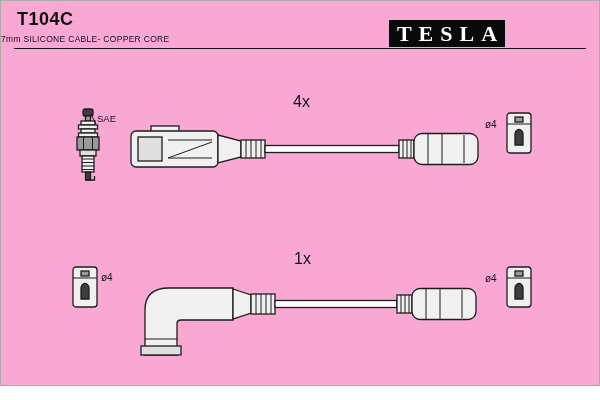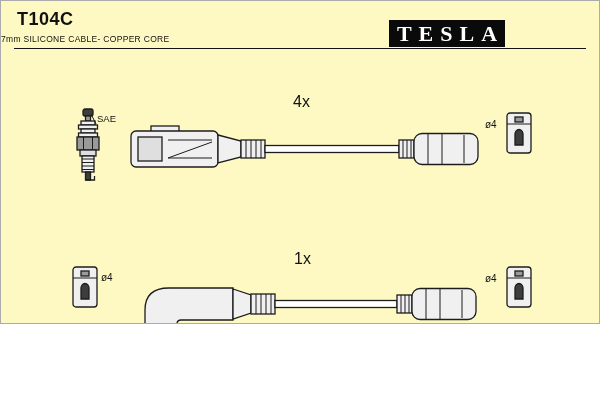--- a/index.html
+++ b/index.html
@@ -1,20 +1,20 @@
 <!DOCTYPE html>
 <html><head>
 <meta charset="utf-8">
 <style>
   html,body { margin:0; padding:0; background:#fff; }
   .page {
     position:relative;
-    width:600px; height:324px;
+    width:600px; height:386px;
     box-sizing:border-box;
-    background:#fef9c3;
+    background:#f9a8d4;
     border:1px solid #ababab;
     font-family:"Liberation Sans", sans-serif;
     overflow:hidden;
   }
   .part-number {
     position:absolute; left:16px; top:8px;
     font-size:18px; font-weight:bold; color:#111;
     letter-spacing:0.5px;
   }
   .subtitle {

